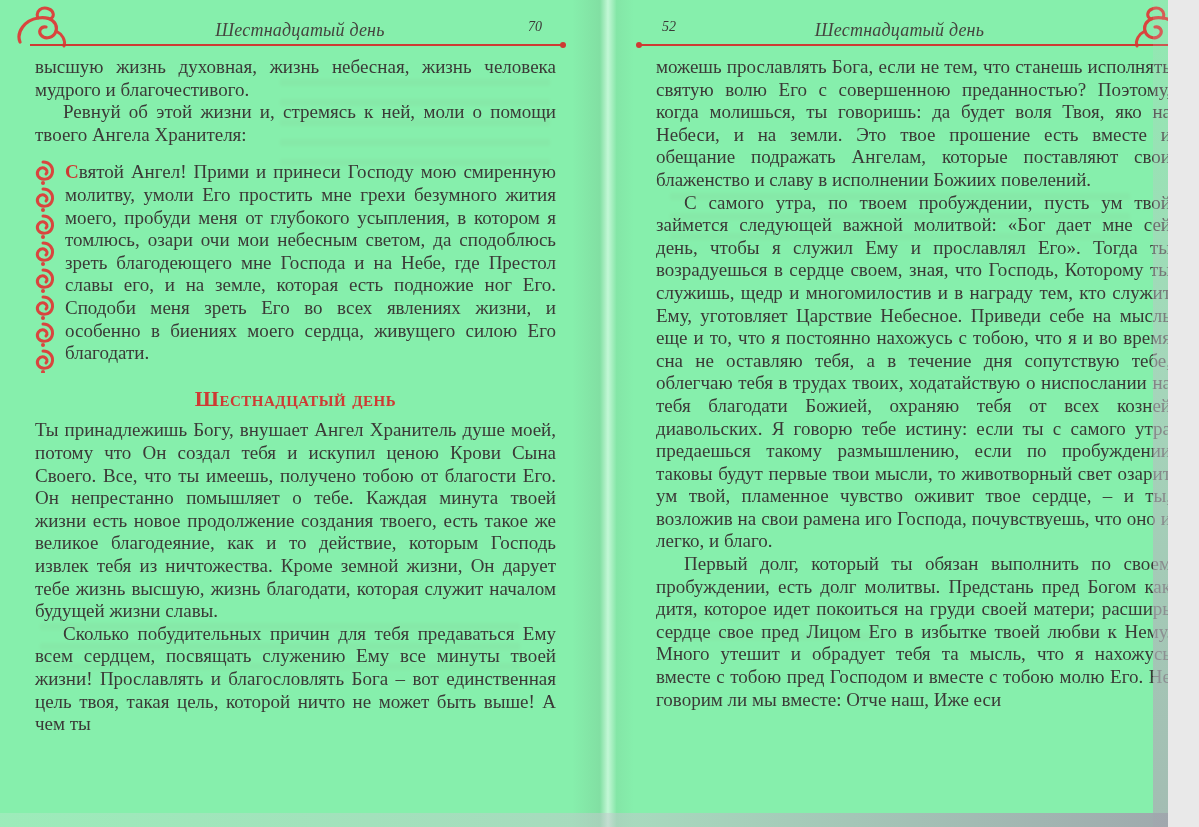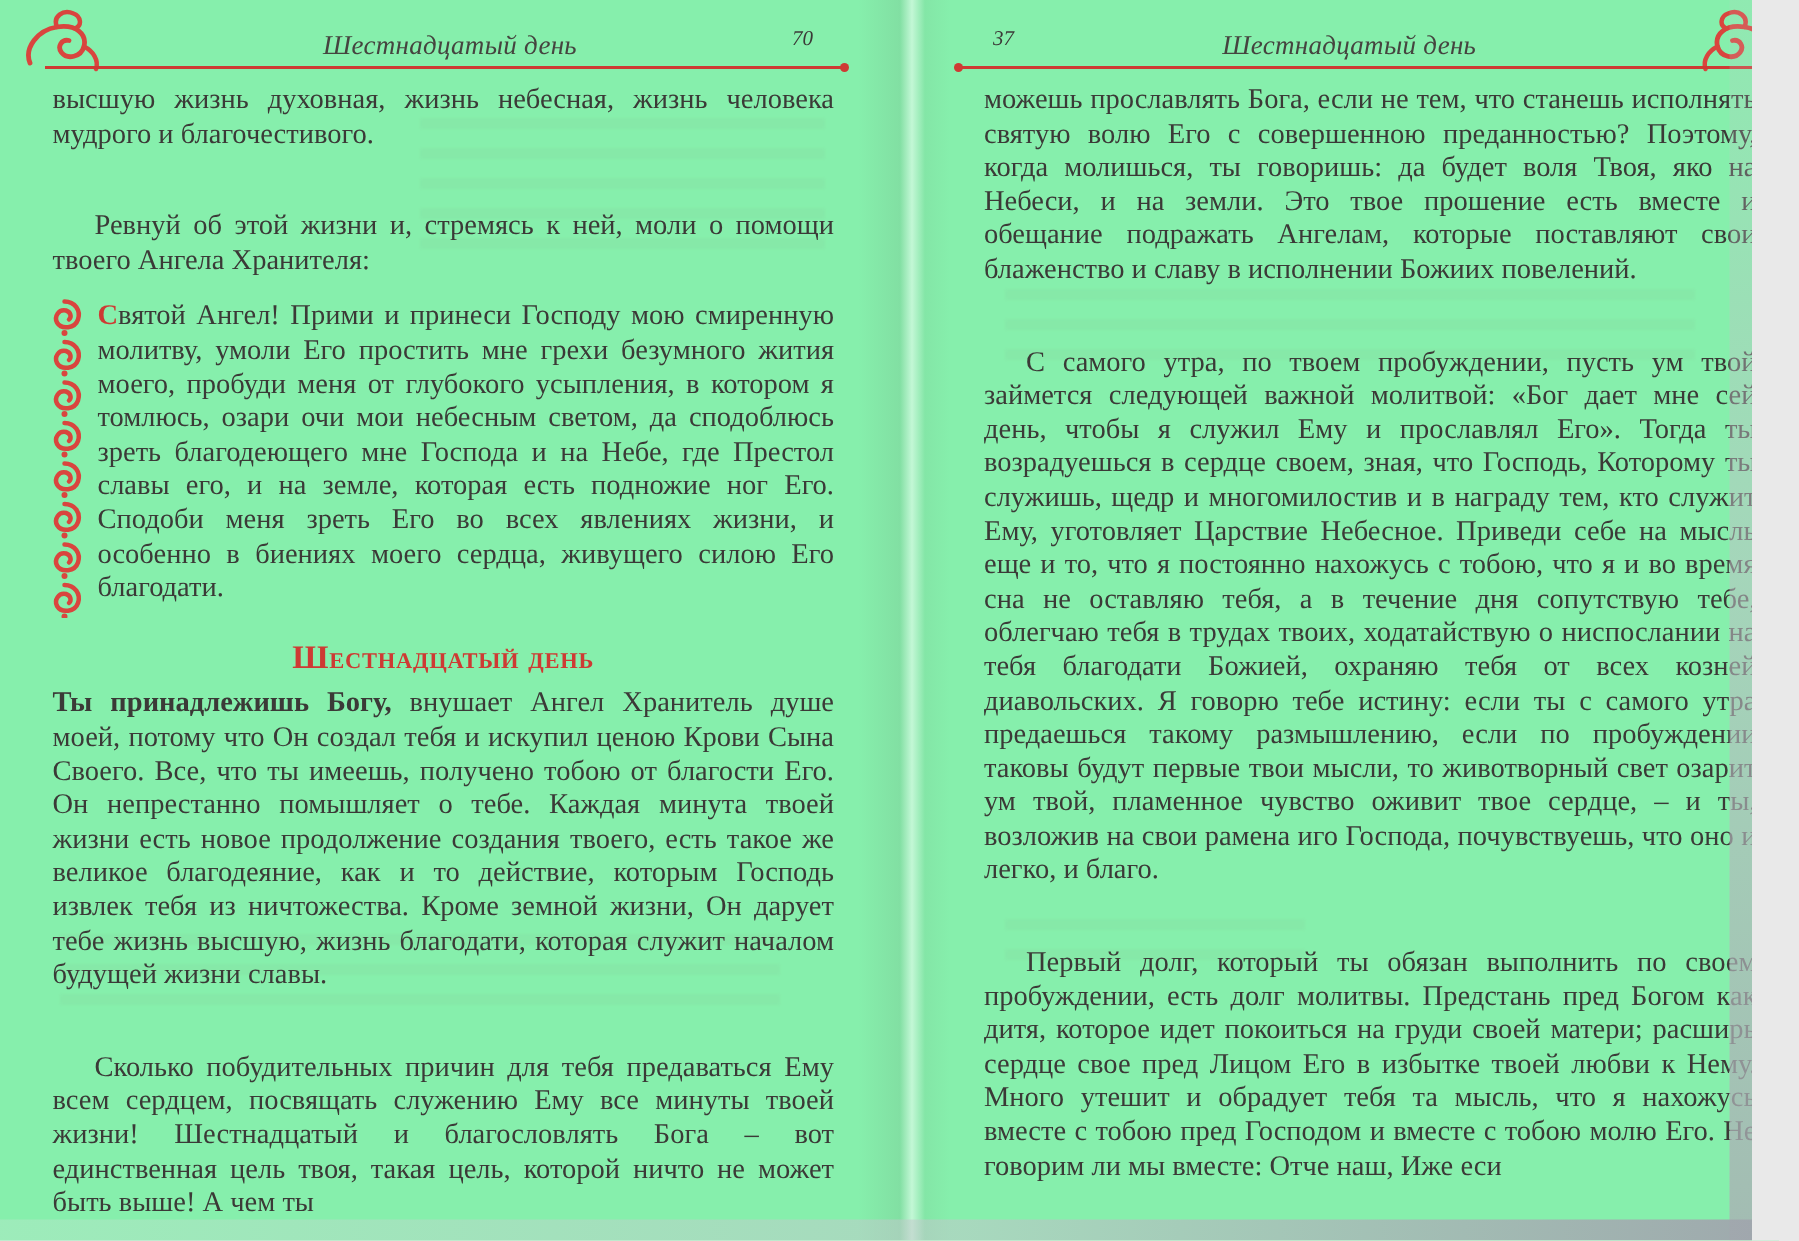--- a/index.html
+++ b/index.html
@@ -34,32 +34,32 @@
 
   
   .body-text{
     position:absolute; top:56px; bottom:16px;
     font-size:19px; line-height:22.6px; text-align:justify;
     hyphens:auto; -webkit-hyphens:auto;
   }
   .page-left .body-text{left:35px; right:44px;}
   .page-right .body-text{left:56px; right:28px;}
   p{margin:0;}
-  p.indent{text-indent:28px;margin-top:39px;}
+  p.indent{text-indent:28px;}
 
   .prayer{position:relative; margin:15px 0 15px 0; padding-left:30px; min-height:210px;}
   .prayer-orn{position:absolute; left:-4px; top:-2px;}
   .prayer-initial{color:var(--accent); font-weight:bold;}
 
   h2.section-heading{
     margin:13px 0 7px 0; text-align:center;
     font-variant:small-caps; font-weight:bold; font-size:22px;
     color:var(--accent); letter-spacing:.5px; line-height:26px;
   }
-  .lead-bold{font-weight:bold;}
+  .lead-bold{font-weight:normal;}
 
   
   .gutter-shadow{
     position:absolute; top:0; bottom:0; left:572px; width:62px;
     background:linear-gradient(90deg, rgba(0,0,0,0) 0%, rgba(90,85,80,.10) 45%,
                rgba(255,255,255,.5) 58%, rgba(90,85,80,.06) 72%, rgba(0,0,0,0) 100%);
     pointer-events:none;
   }
   .edge-right{
     position:absolute; top:0; bottom:0; right:0; width:15px;
@@ -127,32 +127,32 @@
             <use href="#curl" y="162"></use>
               <use href="#curl" y="189"></use>
           </svg>
         </span>
         <p><span class="prayer-initial">С</span><span>вятой Ангел! Прими и принеси Господу мою смиренную молитву, умоли Его простить мне грехи безумного жития моего, пробуди меня от глубокого усыпления, в котором я томлюсь, озари очи мои небесным светом, да сподоблюсь зреть благодеющего мне Господа и на Небе, где Престол славы его, и на земле, которая есть подножие ног Его. Сподоби меня зреть Его во всех явлениях жизни, и особенно в биениях моего сердца, живущего силою Его благодати.</span></p>
       </div>
 
       <h2 class="section-heading">Шестнадцатый день</h2>
 
       <p><span class="lead-bold">Ты принадлежишь Богу,</span><span> внушает Ангел Хранитель душе моей, потому что Он создал тебя и искупил ценою Крови Сына Своего. Все, что ты имеешь, получено тобою от благости Его. Он непрестанно помышляет о тебе. Каждая минута твоей жизни есть новое продолжение создания твоего, есть такое же великое благодеяние, как и то действие, которым Господь извлек тебя из ничтожества. Кроме земной жизни, Он дарует тебе жизнь высшую, жизнь благодати, которая служит началом будущей жизни славы.</span></p>
-      <p class="indent">Сколько побудительных причин для тебя предаваться Ему всем сердцем, посвящать служению Ему все минуты твоей жизни! Шестнадцатый и благословлять Бога – вот единственная цель твоя, такая цель, которой ничто не может быть выше! А чем ты</p>
+      <p class="indent">Сколько побудительных причин для тебя предаваться Ему всем сердцем, посвящать служению Ему все минуты твоей жизни! Прославлять и благословлять Бога – вот единственная цель твоя, такая цель, которой ничто не может быть выше! А чем ты</p>
     </div>
   </div>
 
   <div class="page page-right">
     <span class="corner-orn">
       <svg width="52" height="44" viewBox="0 0 52 44">
           <use href="#flourish" transform="translate(52,0) scale(-1,1)"></use>
         </svg>
     </span>
     <div class="running-title">Шестнадцатый день</div>
-    <div class="page-num">37</div>
+    <div class="page-num">52</div>
     <div class="head-rule">
         <span class="dot"></span>
       </div>
 
     <div class="ghost" style="left:70px;top:180px;width:460px;height:60px;"></div>
     <div class="ghost" style="left:70px;top:600px;width:200px;height:40px;"></div>
 
     <div class="body-text">
       <p>можешь прославлять Бога, если не тем, что станешь исполнять святую волю Его с совершенною преданностью? Поэтому, когда молишься, ты говоришь: да будет воля Твоя, яко на Небеси, и на земли. Это твое прошение есть вместе и обещание подражать Ангелам, которые поставляют свои блаженство и славу в исполнении Божиих повелений.</p>
       <p class="indent">С самого утра, по твоем пробуждении, пусть ум твой займется следующей важной молитвой: «Бог дает мне сей день, чтобы я служил Ему и прославлял Его». Тогда ты возрадуешься в сердце своем, зная, что Господь, Которому ты служишь, щедр и многомилостив и в награду тем, кто служит Ему, уготовляет Царствие Небесное. Приведи себе на мысль еще и то, что я постоянно нахожусь с тобою, что я и во время сна не оставляю тебя, а в течение дня сопутствую тебе, облегчаю тебя в трудах твоих, ходатайствую о ниспослании на тебя благодати Божией, охраняю тебя от всех козней диавольских. Я говорю тебе истину: если ты с самого утра предаешься такому размышлению, если по пробуждении таковы будут первые твои мысли, то животворный свет озарит ум твой, пламенное чувство оживит твое сердце, – и ты, возложив на свои рамена иго Господа, почувствуешь, что оно и легко, и благо.</p>

